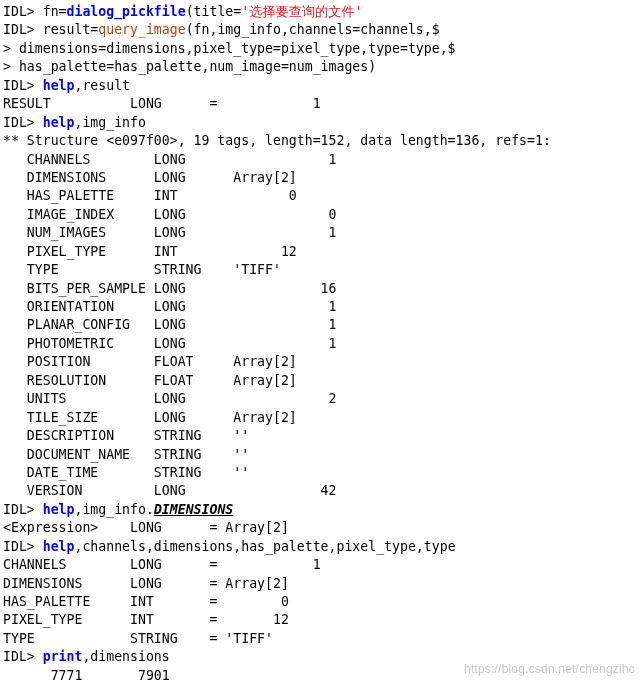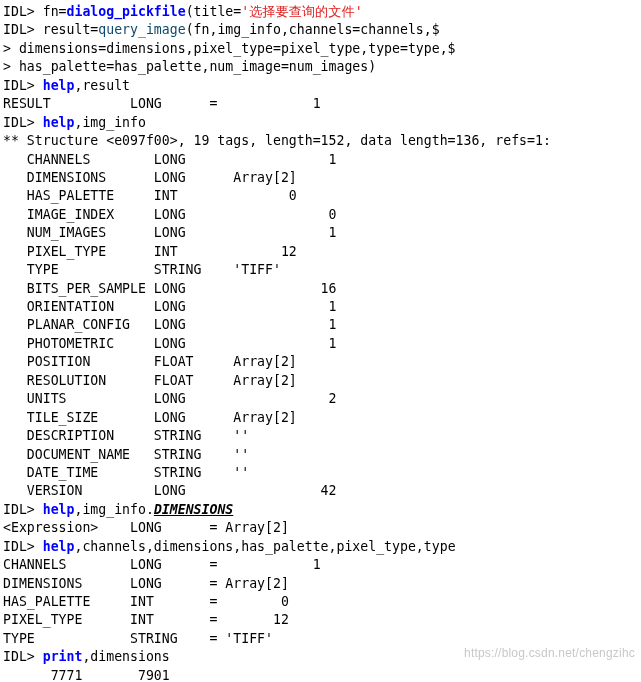--- a/index.html
+++ b/index.html
@@ -33,31 +33,31 @@
     font-family: "DejaVu Sans Mono", "Liberation Mono", monospace;
   }
   .kw-blue {
     color: #0000ff;
     font-weight: bold;
   }
   .kw-red {
     color: #e02020;
   }
   .kw-magenta {
-    color: #0c4a6e;
+    color: #c2410c;
   }
   .italic {
     font-style: italic;
     font-weight: bold;
     text-decoration: underline;
   }
   .watermark {
     position: absolute;
     right: 6px;
-    bottom: 20px;
+    bottom: 4px;
     color: #c8c8c8;
     font-family: "Liberation Sans", sans-serif;
     font-size: 12px;
     letter-spacing: 0.2px;
     white-space: pre;
   }
 </style>
 </head>
 <body>
 

